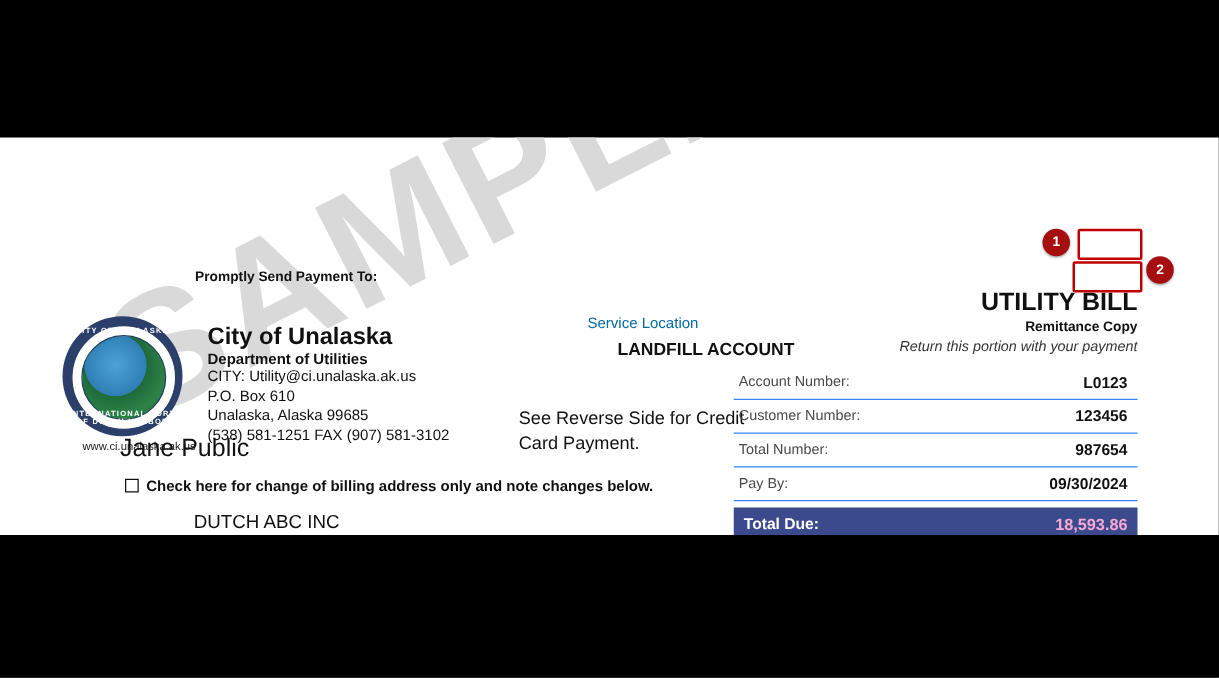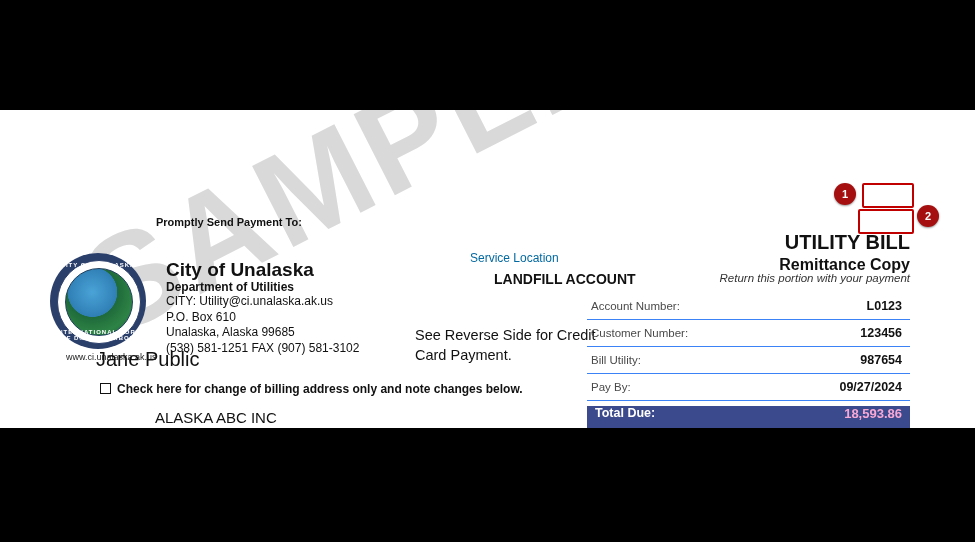--- a/index.html
+++ b/index.html
@@ -199,21 +199,21 @@
     right: 65px;
     top: 121px;
     font-size: 20px;
     font-weight: bold;
     color: #111;
   }
   .remittance-copy {
     position: absolute;
     right: 65px;
     top: 146px;
-    font-size: 16px;
+    font-size: 11px;
     font-weight: bold;
     color: #111;
   }
   .return-portion {
     position: absolute;
     right: 65px;
     top: 162px;
     font-size: 11.5px;
     font-style: italic;
     color: #333;
@@ -242,20 +242,21 @@
   .sum-row .val {
     font-size: 12.5px;
     font-weight: bold;
     color: #111;
     padding-right: 8px;
   }
   .sum-total {
     height: 26px;
     background: #3b4a8c;
     display: flex;
+    align-items: center;
     justify-content: space-between;
     margin-top: 5px;
     gap: 48px;
   }
   .sum-total .lab {
     font-size: 12.5px;
     font-weight: bold;
     color: #ffffff;
     padding-left: 8px;
   }
@@ -322,21 +323,21 @@
       <div>(538) 581-1251 FAX (907) 581-3102</div>
     </div>
 
     <div class="jane-public">Jane Public</div>
 
     <div class="checkbox-row">
       <span class="box"></span><span>Check here for change of billing address only and note changes below.</span>
     </div>
 
     <div class="mail-addr">
-      <div>ALASKA ABC INC</div>
+      <div>DUTCH ABC INC</div>
 
     </div>
 
     <div class="service-location-label">Service Location</div>
     <div class="service-location-value">LANDFILL ACCOUNT</div>
     <div class="reverse-side">See Reverse Side for Credit Card Payment.</div>
 
     <div class="utility-bill-title">UTILITY BILL</div>
     <div class="remittance-copy">Remittance Copy</div>
     <div class="return-portion">Return this portion with your payment</div>
@@ -344,26 +345,26 @@
     <div id="summary">
       <div class="sum-row">
         <span class="lab">Account Number:</span>
         <span class="val">L0123</span>
       </div>
       <div class="sum-row">
         <span class="lab">Customer Number:</span>
         <span class="val">123456</span>
       </div>
       <div class="sum-row">
-        <span class="lab">Bill Utility:</span>
+        <span class="lab">Total Number:</span>
         <span class="val">987654</span>
       </div>
       <div class="sum-row">
         <span class="lab">Pay By:</span>
-        <span class="val">09/27/2024</span>
+        <span class="val">09/30/2024</span>
       </div>
       <div class="sum-total">
         <span class="lab">Total Due:</span>
         <span class="val">18,593.86</span>
       </div>
     </div>
 
   </div>
 
   <div class="hl" id="hl-account"></div>

